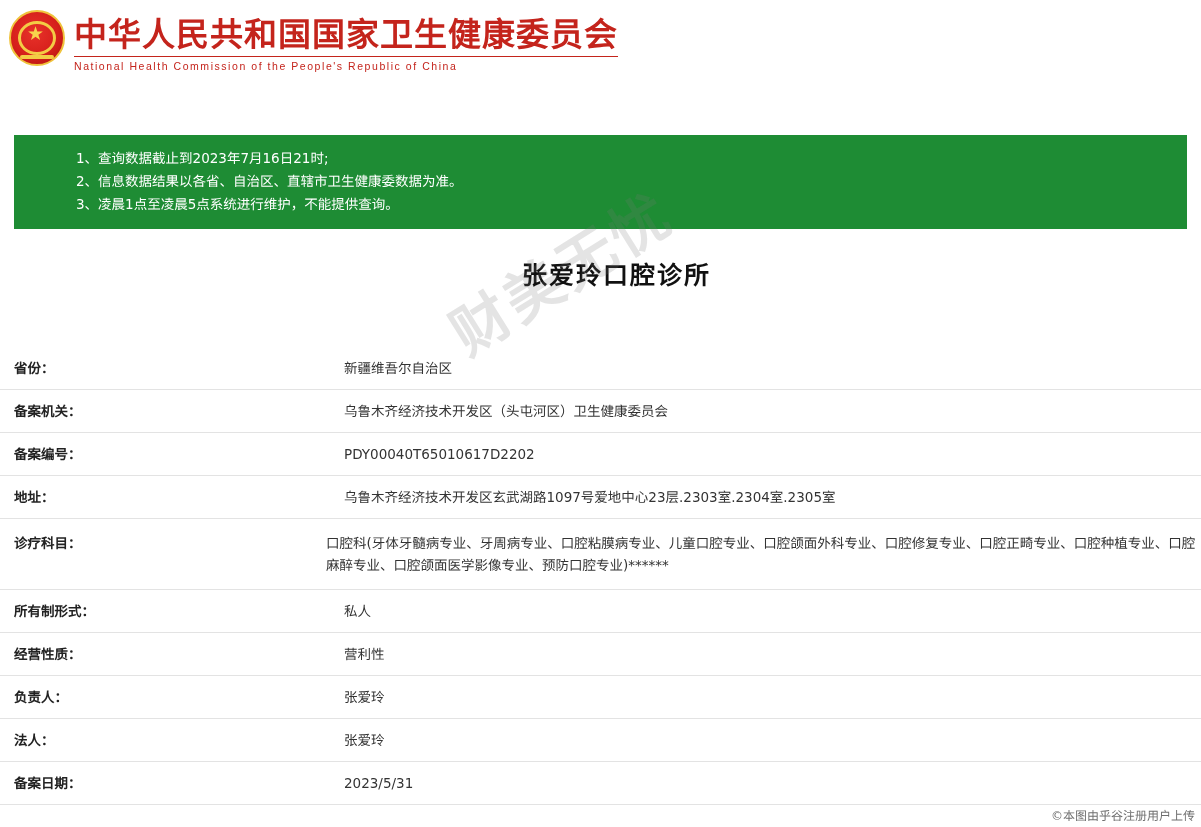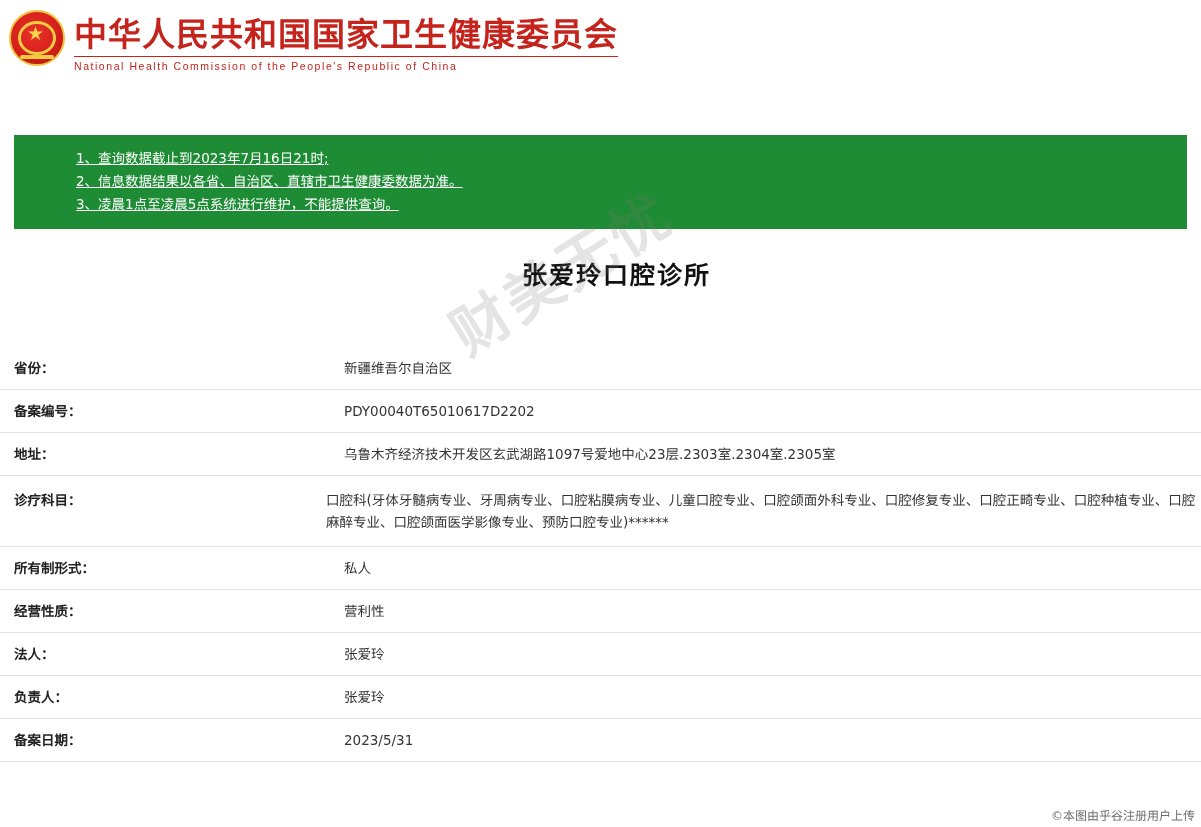--- a/index.html
+++ b/index.html
@@ -103,21 +103,20 @@
     color: #ffffff;
     padding: 12px 0 13px 0;
     box-sizing: border-box;
   }
   .notice p {
     margin: 0;
     padding: 1px 0 1px 62px;
     font-size: 13.5px;
     line-height: 21px;
     font-family: "DejaVu Sans", "Liberation Sans", sans-serif;
-    text-decoration: underline;
   }
 
   
   .doc-title {
     position: absolute;
     top: 255px;
     left: 0;
     width: 1201px;
     text-align: center;
     font-family: "DejaVu Sans", "Liberation Sans", sans-serif;
@@ -211,48 +210,52 @@
 
 <div class="doc-title">张爱玲口腔诊所</div>
 
 <table class="info-table">
   <tbody>
     <tr>
       <td class="label">省份：</td>
       <td class="value">新疆维吾尔自治区</td>
     </tr>
     <tr>
+      <td class="label">备案机关：</td>
+      <td class="value">乌鲁木齐经济技术开发区（头屯河区）卫生健康委员会</td>
+    </tr>
+    <tr>
       <td class="label">备案编号：</td>
       <td class="value">PDY00040T65010617D2202</td>
     </tr>
     <tr>
       <td class="label">地址：</td>
       <td class="value">乌鲁木齐经济技术开发区玄武湖路1097号爱地中心23层.2303室.2304室.2305室</td>
     </tr>
     <tr class="tall">
       <td class="label">诊疗科目：</td>
       <td class="value">口腔科(牙体牙髓病专业、牙周病专业、口腔粘膜病专业、儿童口腔专业、口腔颌面外科专业、口腔修复专业、口腔正畸专业、口腔种植专业、口腔麻醉专业、口腔颌面医学影像专业、预防口腔专业)******</td>
     </tr>
     <tr>
       <td class="label">所有制形式：</td>
       <td class="value">私人</td>
     </tr>
     <tr>
       <td class="label">经营性质：</td>
       <td class="value">营利性</td>
     </tr>
     <tr>
+      <td class="label">负责人：</td>
+      <td class="value">张爱玲</td>
+    </tr>
+    <tr>
       <td class="label">法人：</td>
       <td class="value">张爱玲</td>
     </tr>
     <tr>
-      <td class="label">负责人：</td>
-      <td class="value">张爱玲</td>
-    </tr>
-    <tr>
       <td class="label">备案日期：</td>
       <td class="value">2023/5/31</td>
     </tr>
   </tbody>
 </table>
 
 <div class="watermark">财美无忧</div>
 <div class="corner-note">©本图由乎谷注册用户上传</div>
 
 </body></html>

